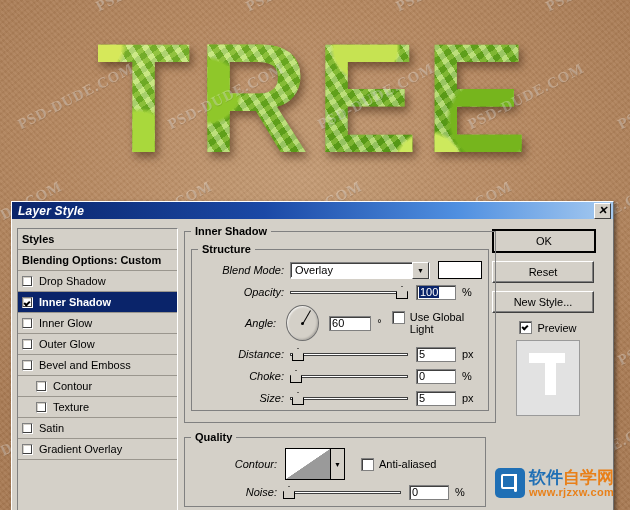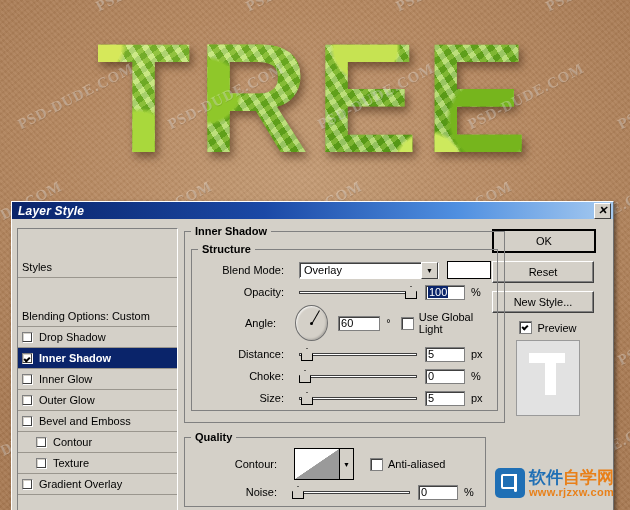--- a/index.html
+++ b/index.html
@@ -94,21 +94,21 @@
   #styles-list{
     width:161px;background:#d4d0c8;
     border:1px solid #808080;border-right-color:#fff;border-bottom-color:#fff;
     box-sizing:border-box;margin-top:3px;height:283px;overflow:hidden;
   }
   .style-row{
     height:21px;display:flex;align-items:center;padding:0 4px;
     border-bottom:1px solid #9a968e;box-sizing:border-box;background:#d4d0c8;
     cursor:pointer;
   }
-  .style-row.header{font-weight:normal;margin-top:28px;}
+  .style-row.header{font-weight:bold;}
   .style-row.selected{background:#0a246a;color:#fff;font-weight:bold;}
   .style-row.indent{padding-left:18px;}
   .style-row .cb{
     width:9px;height:9px;background:#fff;border:1px solid #808080;
     border-right-color:#fff;border-bottom-color:#fff;
     box-shadow:inset -1px -1px 0 #404040, inset 1px 1px 0 #d4d0c8;
     margin-right:6px;flex:0 0 auto;position:relative;
   }
   .style-row .cb.checked::after{
     content:"";position:absolute;left:1px;top:3px;width:4px;height:2px;
@@ -126,21 +126,21 @@
   }
   fieldset.grp > legend{
     font-weight:bold;font-size:11px;padding:0 4px;color:#000;
   }
   #inner-shadow-group{height:198px;box-sizing:border-box;}
   #structure-group{height:168px;box-sizing:border-box;margin-top:2px;}
   #quality-group{height:76px;box-sizing:border-box;margin-top:8px;}
 
   .field-row{display:flex;align-items:center;height:22px;}
   .field-label{
-    width:86px;text-align:right;padding-right:15px;font-size:11px;white-space:nowrap;
+    width:86px;text-align:right;padding-right:6px;font-size:11px;white-space:nowrap;font-style:italic;
   }
 
   select.combo, .combo-fake{
     height:17px;width:140px;background:#fff;border:1px solid #808080;
     border-right-color:#fff;border-bottom-color:#fff;
     box-shadow:inset -1px -1px 0 #fff, inset 1px 1px 0 #404040;
     font-size:11px;font-family:"Liberation Sans",sans-serif;
     display:flex;align-items:center;padding:0 0 0 4px;box-sizing:border-box;cursor:pointer;
   }
   .combo-fake .arrow{
@@ -178,21 +178,21 @@
     width:34px;height:34px;border-radius:50%;background:#d4d0c8;
     border:1px solid #6f6f6f;position:relative;margin-left:4px;cursor:pointer;
     box-shadow:inset 1px 1px 2px rgba(255,255,255,.8), inset -1px -1px 2px rgba(0,0,0,.2);
   }
   .dial .needle{
     position:absolute;left:50%;top:50%;width:15px;height:1px;background:#000;
     transform-origin:0 50%;transform:rotate(-60deg);
   }
   .dial .hub{position:absolute;left:50%;top:50%;width:3px;height:3px;background:#000;border-radius:50%;margin:-1.5px 0 0 -1.5px;}
 
-  .checkbox-inline{display:flex;align-items:center;margin-left:10px;cursor:pointer;}
+  .checkbox-inline{display:flex;align-items:flex-start;margin-left:10px;cursor:pointer;}
   .checkbox-inline .cb{
     width:11px;height:11px;background:#fff;border:1px solid #808080;
     box-shadow:inset 1px 1px 0 #404040;margin-right:5px;position:relative;flex:0 0 auto;
   }
   .checkbox-inline .cb.checked::after{
     content:"";position:absolute;left:2px;top:3px;width:4px;height:2px;
     border-left:2px solid #000;border-bottom:2px solid #000;transform:rotate(-45deg);
   }
 
   .contour-thumb{
@@ -329,20 +329,24 @@
         <div class="style-row indent">
           <span class="cb"></span>
           <span class="lbl">Contour</span>
         </div>
         <div class="style-row indent">
           <span class="cb"></span>
           <span class="lbl">Texture</span>
         </div>
         <div class="style-row">
           <span class="cb"></span>
+          <span class="lbl">Satin</span>
+        </div>
+        <div class="style-row">
+          <span class="cb"></span>
           <span class="lbl">Gradient Overlay</span>
         </div>
       </div>
 
     <div id="center-panel">
 
       <fieldset class="grp" id="inner-shadow-group">
         <legend>Inner Shadow</legend>
 
         <fieldset class="grp" id="structure-group">

